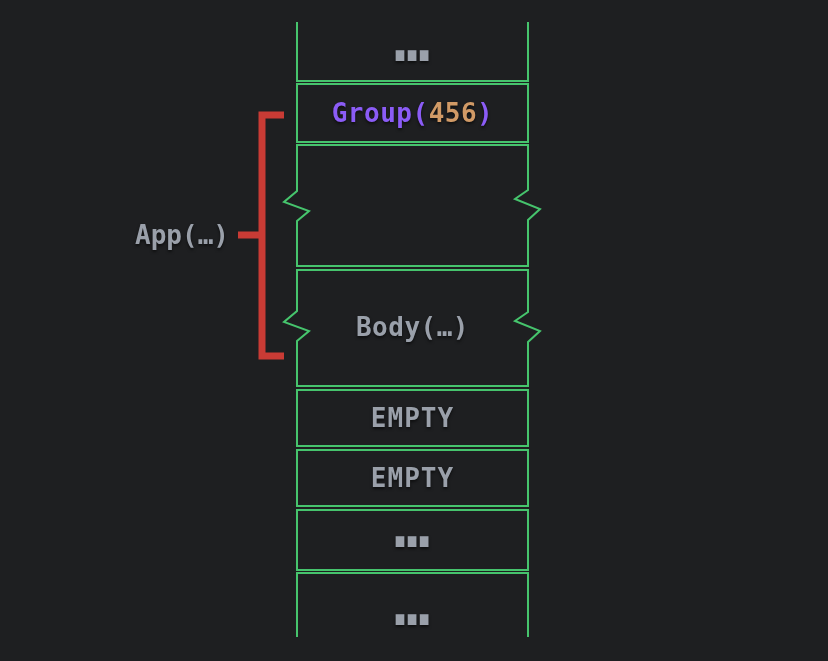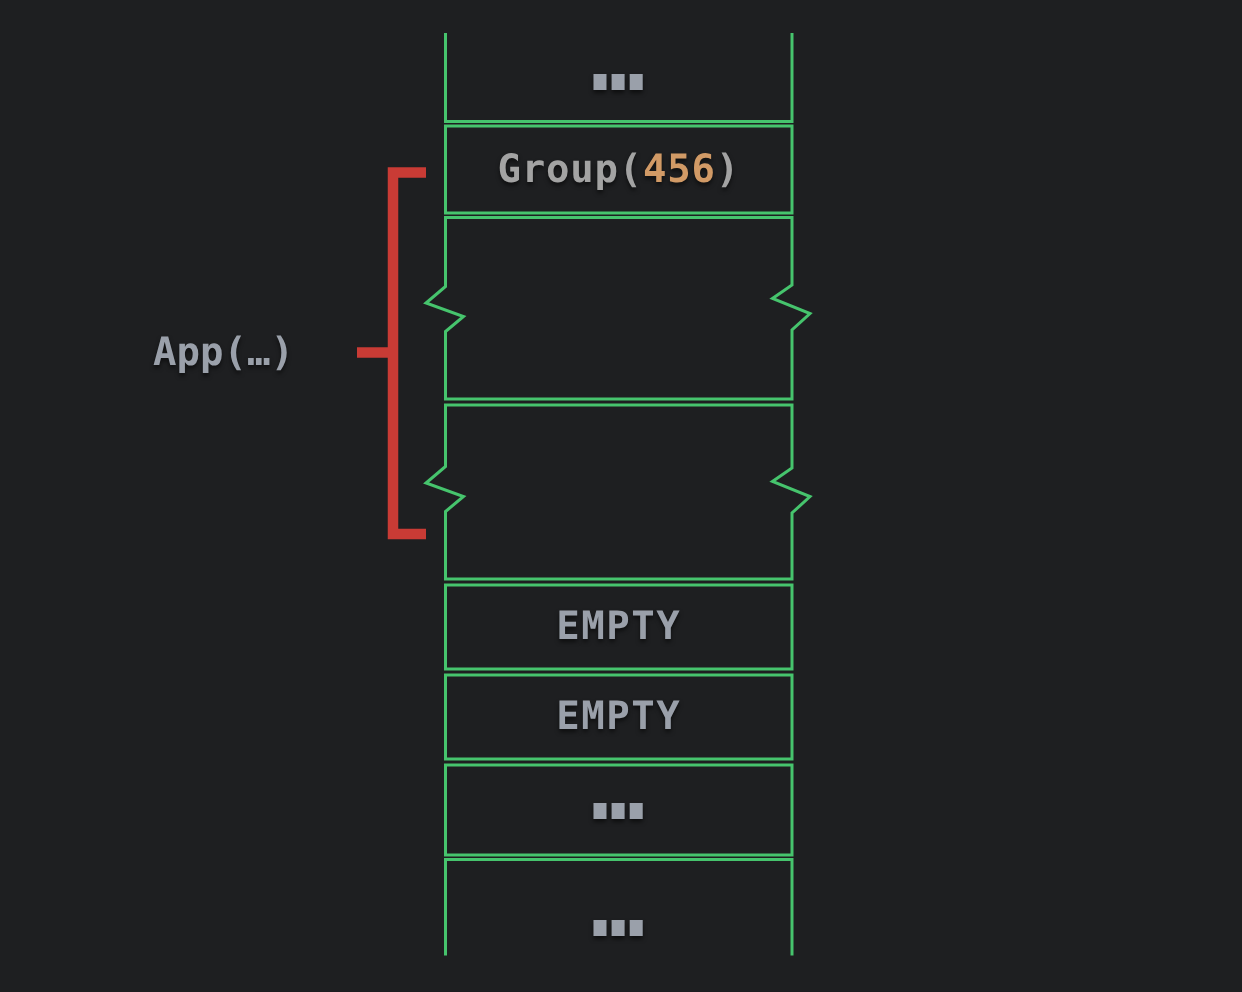--- a/index.html
+++ b/index.html
@@ -26,33 +26,34 @@
     width: 231px;
     text-align: center;
     font-weight: bold;
     font-size: 26px;
     line-height: 40px;
     color: #9aa0aa;
     letter-spacing: 0.5px;
     text-shadow: 0 2px 3px rgba(0,0,0,0.55);
     white-space: nowrap;
   }
-  .cell-label .blue   { color: #a3a3a3; }
+  .cell-label .blue   { color: #8b5cf6; }
   .cell-label .orange { color: #d19a66; }
   .cell-label.italic  { letter-spacing: 1px; }
   .cell-label.dots    { font-size: 60px; letter-spacing: 1px; }
   .cell-label.dots .glyph {
     display: inline-block;
     transform: translateY(-16px);
   }
   .app-label {
     position: absolute;
     left: 102px;
     top: 215px;
     width: 160px;
+    text-align: center;
     font-weight: bold;
     font-size: 26px;
     line-height: 40px;
     color: #9aa0aa;
     text-shadow: 0 2px 3px rgba(0,0,0,0.55);
     white-space: nowrap;
   }
 </style>
 </head>
 <body>
@@ -75,20 +76,21 @@
 
   <div class="cell-label dots" style="top:36px">
     <span class="glyph">…</span>
   </div>
 
   <div class="cell-label" style="top:93px">
     <span class="blue">Group(</span><span class="orange">456</span><span class="blue">)</span>
   </div>
 
 
+  <div class="cell-label" style="top:307px">Body(…)</div>
 
   <div class="cell-label italic" style="top:398px">EMPTY</div>
 
   <div class="cell-label italic" style="top:458px">EMPTY</div>
 
   <div class="cell-label dots" style="top:522px">
     <span class="glyph">…</span>
   </div>
 
   <div class="cell-label dots" style="top:600px">

